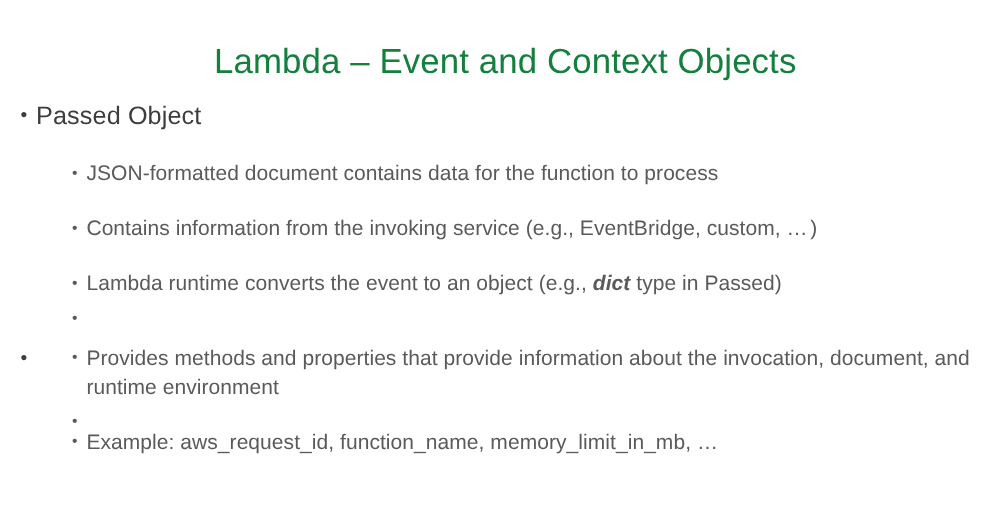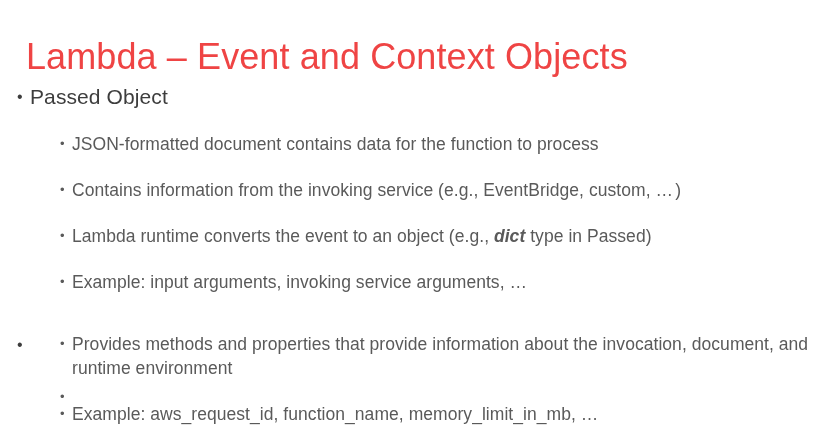--- a/index.html
+++ b/index.html
@@ -23,26 +23,27 @@
     background: #ffffff;
     box-sizing: border-box;
   }
 
   
   .slide-title {
     position: absolute;
     left: 26px;
     top: 11px;
     width: 790px;
-    font-size: 36px;
+    font-size: 29px;
     line-height: 44px;
     font-weight: 300;
     letter-spacing: 0.1px;
-    color: #ef4444;
+    color: #15803d;
     white-space: nowrap;
+    text-align: center;
   }
 
   
   .body-area {
     position: absolute;
     left: 0;
     top: 84px;
     width: 836px;
   }
 
@@ -132,21 +133,20 @@
           <li class="l2">
             <span class="dot">•</span>
             <span class="txt"><span>Contains information from the invoking service (e.g., EventBridge, custom, </span><span class="ell">…</span><span>)</span></span>
           </li>
           <li class="l2">
             <span class="dot">•</span>
             <span class="txt"><span>Lambda runtime converts the event to an object (e.g., </span><em class="dict">dict</em><span> type in Passed)</span></span>
           </li>
           <li class="l2">
             <span class="dot">•</span>
-            <span class="txt"><span>Example: input arguments, invoking service arguments, </span><span class="ell">…</span></span>
           </li>
         </ul>
       </div>
       <div class="section">
         <div class="l1"><span class="dot">•</span></div>
         <ul class="l2-list">
           <li class="l2">
             <span class="dot">•</span>
             <span class="txt"><span>Provides methods and properties that provide information about the invocation, document, and runtime environment</span></span>
           </li>

